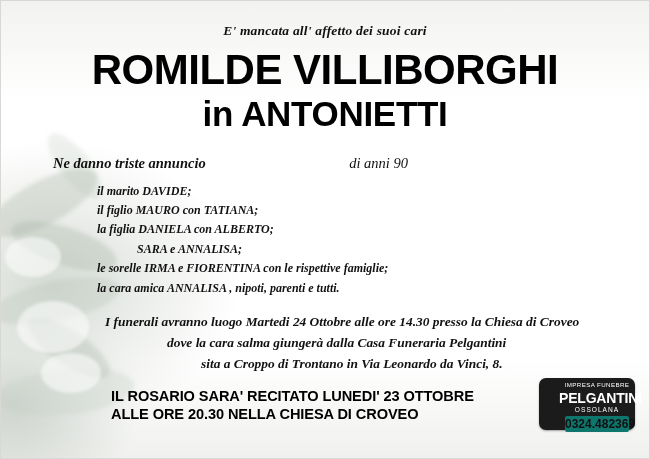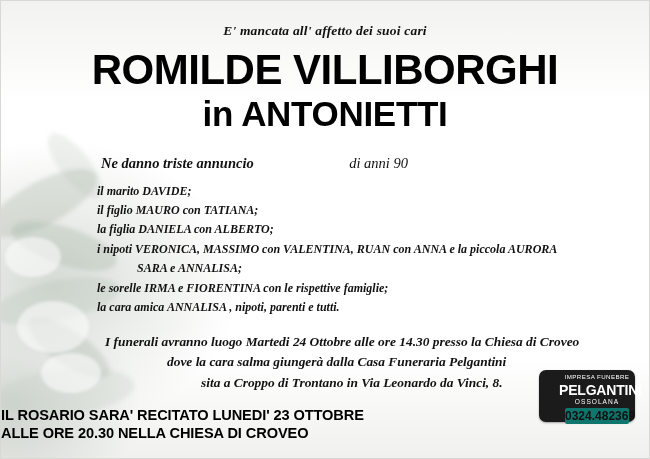--- a/index.html
+++ b/index.html
@@ -88,21 +88,21 @@
   .announce-row {
     margin-top: 22px;
     padding: 0 36px 0 52px;
     font-size: 14.5px;
     font-weight: bold;
     font-style: italic;
     color: #111;
     display: flex;
     align-items: baseline;
   }
-  .announce-left { white-space: nowrap; margin-left: 48px; }
+  .announce-left { white-space: nowrap; }
   .announce-right {
     margin-left: auto;
     margin-right: 205px;
     white-space: nowrap;
     font-weight: normal;
     font-style: italic;
   }
 
   .family {
     margin-top: 10px;
@@ -131,34 +131,35 @@
     font-weight: bold;
     color: #111;
     line-height: 1.55;
   }
   .funeral .fl.c2 { padding-left: 62px; }
   .funeral .fl.c3 { padding-left: 96px; }
   .funeral .strong { font-weight: bold; }
 
   .rosary {
     margin-top: 12px;
+    padding-left: 110px;
     padding-right: 40px;
     font-family: "Liberation Sans", sans-serif;
     font-weight: bold;
     font-size: 14.6px;
     line-height: 1.25;
     color: #000;
     letter-spacing: -0.1px;
   }
 
   
   .logo {
     position: absolute;
     right: 14px;
-    bottom: 36px;
+    bottom: 28px;
     width: 96px;
     height: 52px;
     background: #1b1b1b;
     border-radius: 7px;
     color: #fff;
     text-align: center;
     z-index: 5;
     box-shadow: 0 1px 2px rgba(0,0,0,0.35);
     padding-top: 3px;
     box-sizing: border-box;
@@ -219,21 +220,20 @@
 
     <div class="announce-row">
       <span class="announce-left">Ne danno triste annuncio</span>
       <span class="announce-right">di anni 90</span>
     </div>
 
     <div class="family">
       <div class="fline">il marito DAVIDE;</div>
       <div class="fline">il figlio MAURO con TATIANA;</div>
       <div class="fline">la figlia DANIELA con ALBERTO;</div>
-      <div class="fline">i nipoti VERONICA, MASSIMO con VALENTINA, RUAN con ANNA e la piccola AURORA</div>
       <div class="fline indent">SARA e ANNALISA;</div>
       <div class="fline">le sorelle IRMA e FIORENTINA con le rispettive famiglie;</div>
       <div class="fline">la cara amica ANNALISA , nipoti, parenti e tutti.</div>
     </div>
 
     <div class="funeral">
       <div class="fl"><span>I funerali avranno luogo </span><span class="strong">Martedi 24 Ottobre alle ore 14.30 presso la Chiesa di Croveo</span></div>
       <div class="fl c2">dove la cara salma giungerà dalla Casa Funeraria Pelgantini</div>
       <div class="fl c3">sita a Croppo di Trontano in Via Leonardo da Vinci, 8.</div>
     </div>

